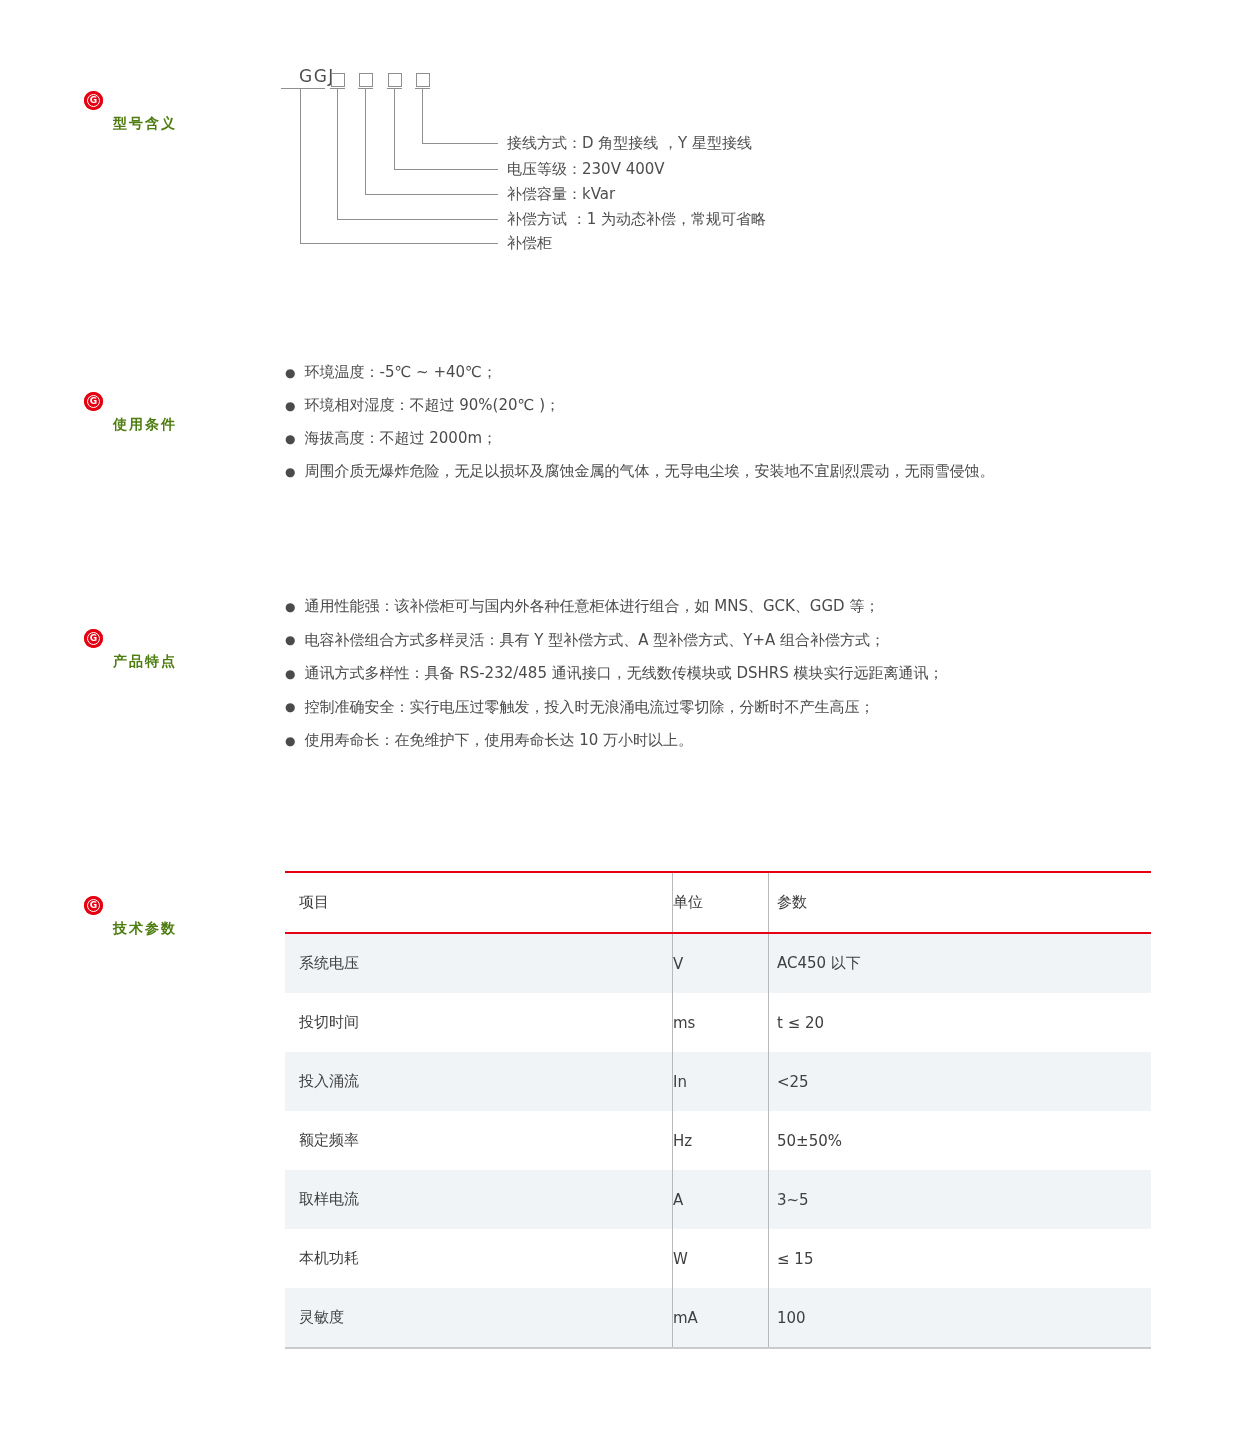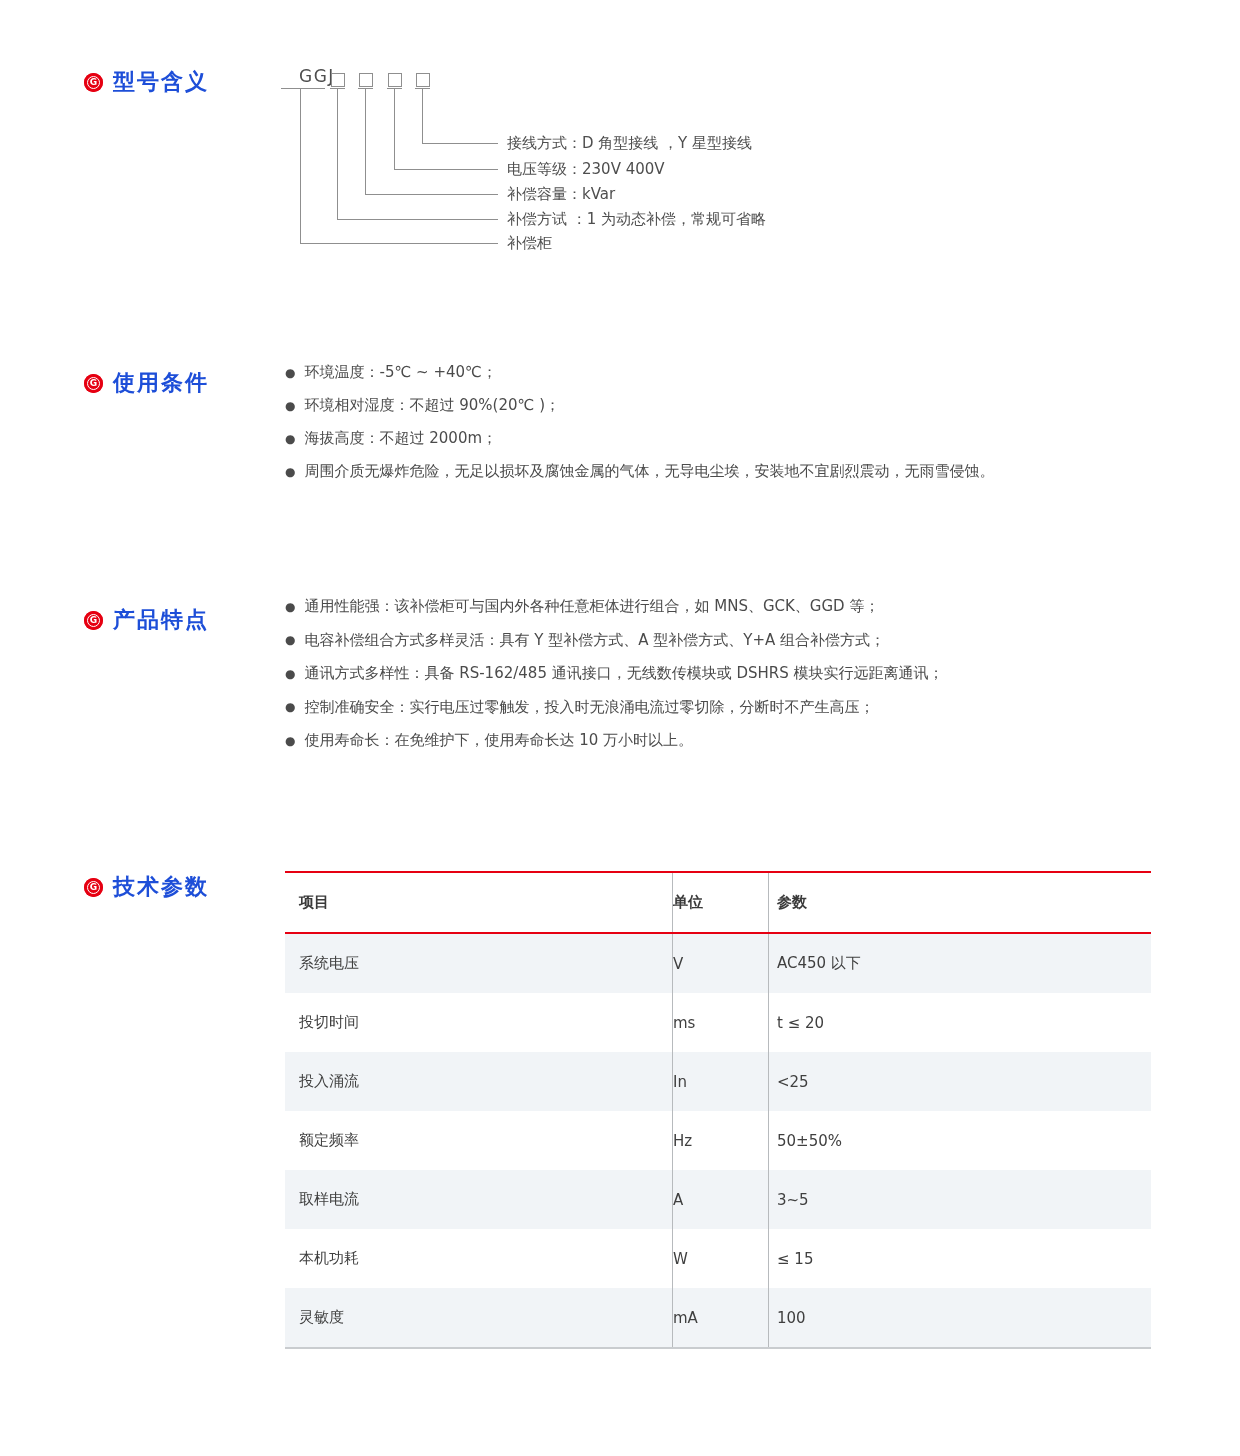--- a/index.html
+++ b/index.html
@@ -33,25 +33,26 @@
     display: block;
     width: 13px; height: 13px;
     border: 1px solid #ffffff;
     border-radius: 50%;
     box-sizing: border-box;
     line-height: 11px;
     text-align: center;
     font-size: 9px;
   }
   .sec-text {
-    font-size: 22px;
+    font-size: 14px;
     font-weight: bold;
-    color: #1d4ed8;
+    color: #4d7c0f;
     letter-spacing: 2px;
     white-space: nowrap;
+    margin-top: 48px;
   }
 
   
   .diagram { position: absolute; left: 283px; top: 66px; width: 700px; height: 200px; }
   .ggj {
     position: absolute; left: 16px; top: 0;
     font-size: 17px; letter-spacing: 1.5px; color: #4e4e4e;
     white-space: nowrap;
   }
   .dline { position: absolute; background: #8f8f8f; }
@@ -89,21 +90,21 @@
     display: flex; align-items: center;
     height: 100%; box-sizing: border-box;
     white-space: nowrap;
   }
   .c1 { width: 387px; padding-left: 14px; }
   .c2 { width: 96px;   border-left: 1px solid #b7babd; }
   .c3 { flex: 1;      padding-left: 8px; border-left: 1px solid #b7babd; }
   .thead {
     border-top: 2px solid #e60012;
     border-bottom: 2px solid #e60012;
-    font-weight: bold; color: #3a3a3a;
+    font-weight: normal; color: #3a3a3a;
   }
   .tbody { border-bottom: 2px solid #c9cccf; }
   .tbody .trow:nth-child(odd) { background: #f1f4f7; }
 </style>
 </head>
 <body>
 
 <div class="page">
 
   <div class="sec" style="top:67px">
@@ -184,21 +185,21 @@
     <div class="bline">
         <span class="dot">●</span>
         <span>通用性能强：该补偿柜可与国内外各种任意柜体进行组合，如 MNS、GCK、GGD 等；</span>
       </div>
     <div class="bline">
         <span class="dot">●</span>
         <span>电容补偿组合方式多样灵活：具有 Y 型补偿方式、A 型补偿方式、Y+A 组合补偿方式；</span>
       </div>
     <div class="bline">
         <span class="dot">●</span>
-        <span>通讯方式多样性：具备 RS-162/485 通讯接口，无线数传模块或 DSHRS 模块实行远距离通讯；</span>
+        <span>通讯方式多样性：具备 RS-232/485 通讯接口，无线数传模块或 DSHRS 模块实行远距离通讯；</span>
       </div>
     <div class="bline">
         <span class="dot">●</span>
         <span>控制准确安全：实行电压过零触发，投入时无浪涌电流过零切除，分断时不产生高压；</span>
       </div>
     <div class="bline">
         <span class="dot">●</span>
         <span>使用寿命长：在免维护下，使用寿命长达 10 万小时以上。</span>
       </div>
   </div>

